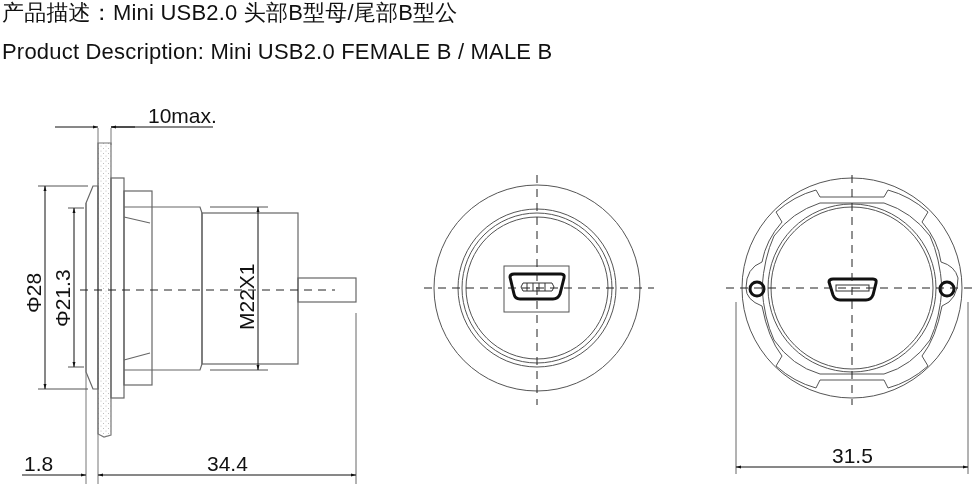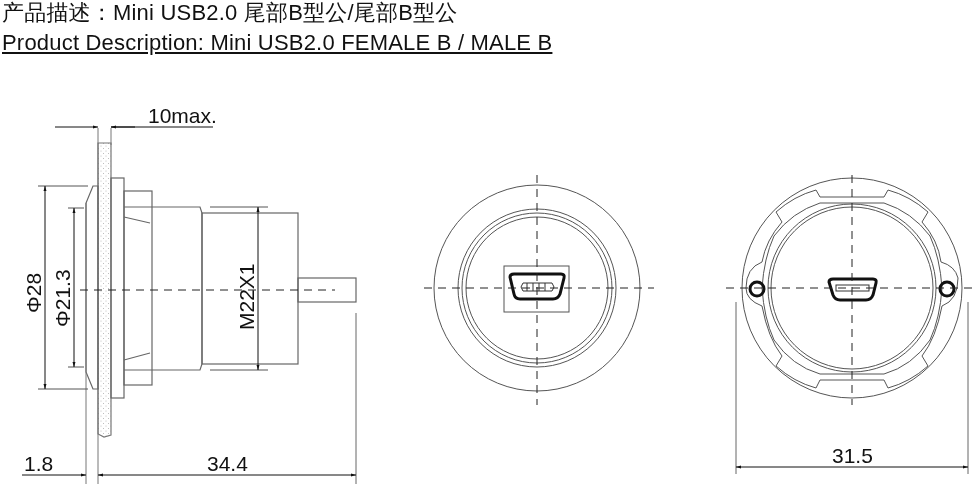--- a/index.html
+++ b/index.html
@@ -1,26 +1,26 @@
 <!DOCTYPE html>
 <html><head>
 <meta charset="utf-8">
 <style>
   html,body{margin:0;padding:0;background:#fff;}
   body{width:978px;height:484px;position:relative;overflow:hidden;font-family:"Liberation Sans","DejaVu Sans",sans-serif;color:#111;}
   .title{position:absolute;left:2px;font-size:22px;line-height:24px;white-space:nowrap;letter-spacing:0.2px;}
   #t1{top:1px;}
-  #t2{top:31px;text-decoration:underline;}
+  #t2{top:40px;}
   svg{position:absolute;left:0;top:0;}
   svg text{font-family:"Liberation Sans","DejaVu Sans",sans-serif;fill:#111;}
 </style>
 </head>
 <body>
 
-<div id="t1" class="title">产品描述：Mini USB2.0 尾部B型公/尾部B型公</div>
+<div id="t1" class="title">产品描述：Mini USB2.0 头部B型母/尾部B型公</div>
 <div id="t2" class="title">Product Description: Mini USB2.0  FEMALE B / MALE B</div>
 
 <svg width="978" height="484" viewBox="0 0 978 484">
   <defs>
     <marker id="ar" viewBox="0 0 10 10" refX="10" refY="5" markerWidth="16" markerHeight="5" orient="auto-start-reverse" markerUnits="userSpaceOnUse">
       <path d="M0,2 L10,5 L0,8 z" fill="#111"></path>
     </marker>
     <pattern id="hatch" width="5" height="5" patternUnits="userSpaceOnUse">
       <circle cx="1" cy="1" r="0.5" fill="#aaa"></circle>
       <circle cx="3.5" cy="3.5" r="0.5" fill="#aaa"></circle>

